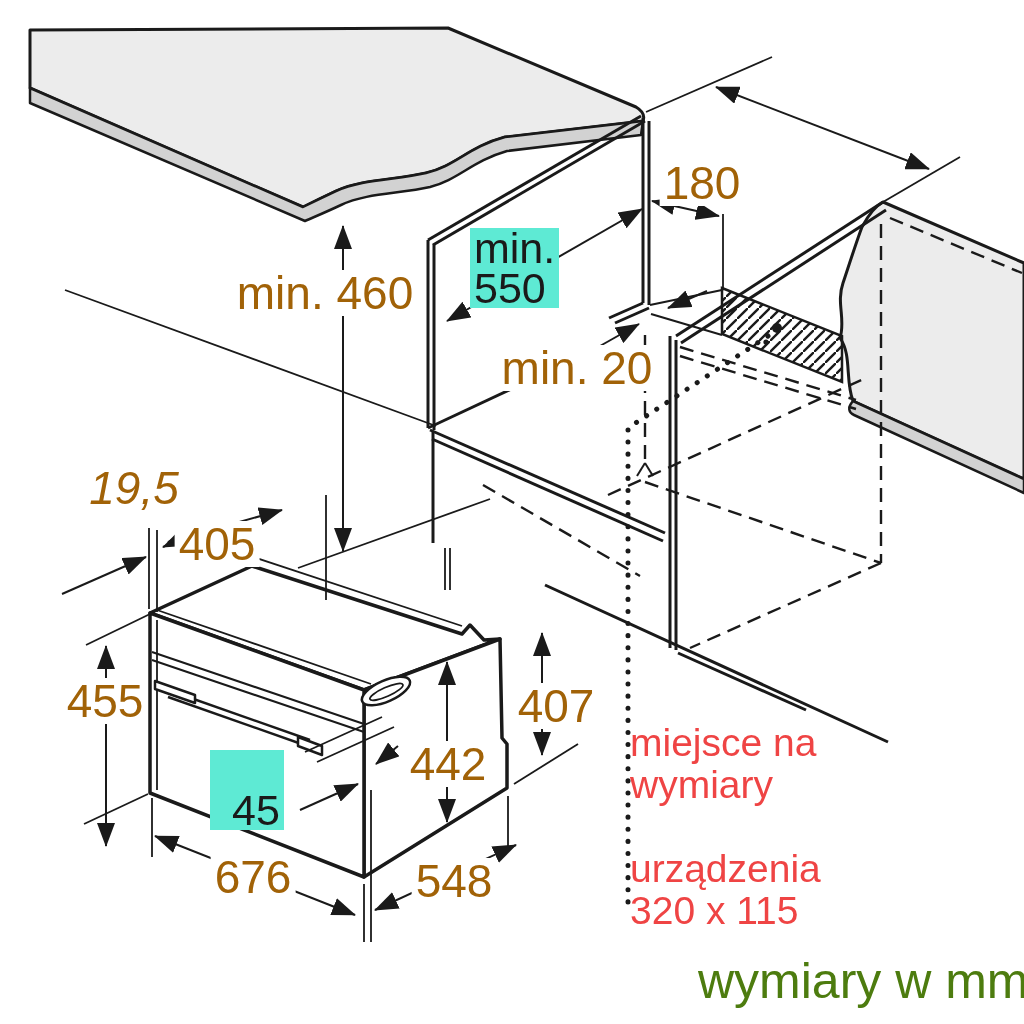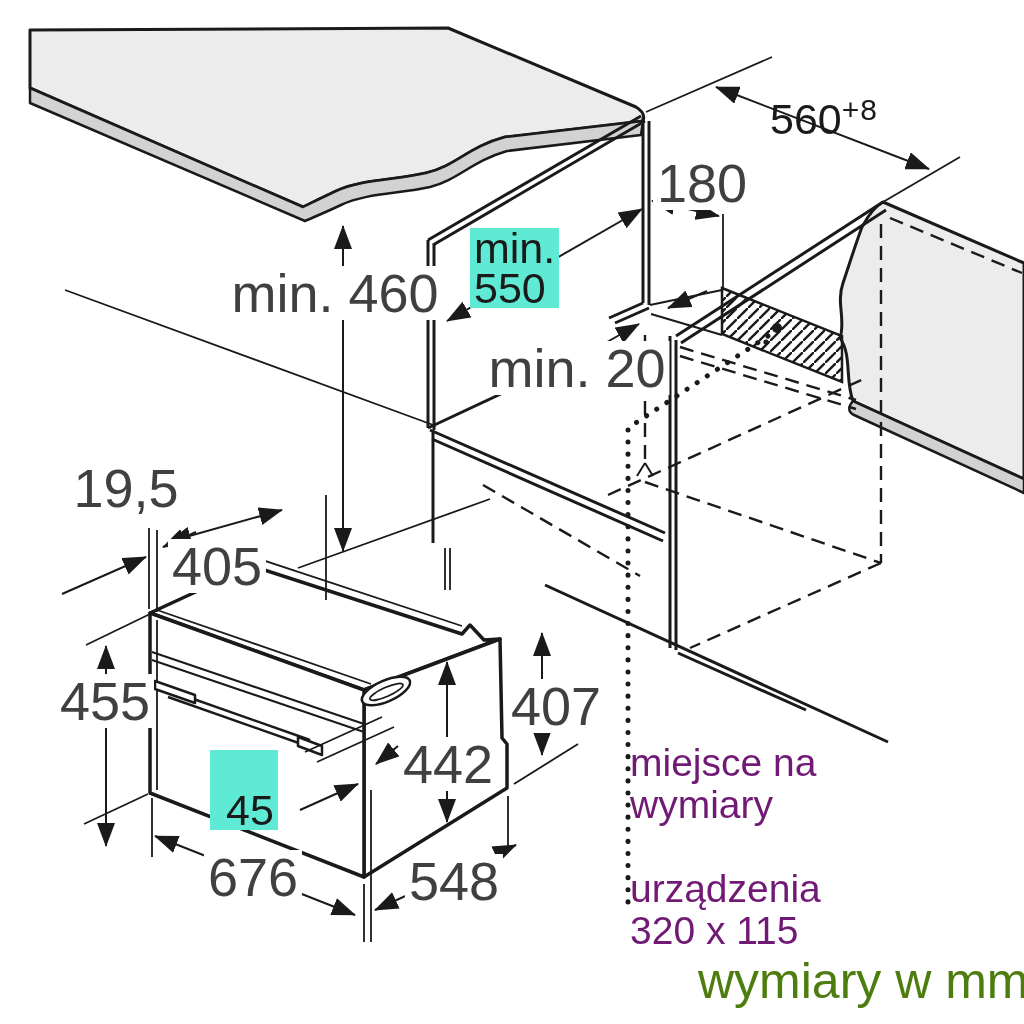--- a/index.html
+++ b/index.html
@@ -3,37 +3,37 @@
 <meta charset="utf-8">
 <style>
   html,body{margin:0;padding:0;background:#fff;}
   #stage{
     position:relative;width:1024px;height:1024px;background:#fff;
     font-family:"Liberation Sans", sans-serif;color:#1a1a1a;overflow:hidden;
   }
   #drawing{position:absolute;left:0;top:0;width:1024px;height:1024px;}
   .lbl{
     position:absolute;transform:translate(-50%,-50%);
-    font-size:54px;line-height:1;background:#fff;padding:0 4px;
-    white-space:nowrap;color:#404040;text-align:center;
+    font-size:46px;line-height:1;background:#fff;padding:0 4px;
+    white-space:nowrap;color:#a16207;text-align:center;
   }
   .lbl-block{
     position:absolute;font-size:43px;line-height:40px;background:#5eead4;
     padding:0 4px;color:#1a1a1a;white-space:nowrap;
   }
   .sup{font-size:30px;vertical-align:14px;letter-spacing:1px;}
   #note{
-    position:absolute;left:630px;top:742px;font-size:39px;line-height:42px;
-    color:#701a75;white-space:nowrap;
+    position:absolute;left:630px;top:722px;font-size:39px;line-height:42px;
+    color:#ef4444;white-space:nowrap;
   }
   #footer-note{
     position:absolute;left:698px;top:956px;font-size:50px;line-height:1;
     color:#4d7c0f;white-space:nowrap;
   }
-  .indent45{display:inline-block;margin-left:12px;}
+  .indent45{display:inline-block;margin-left:18px;}
 </style>
 </head>
 <body>
 
 <div id="stage">
 
   <svg id="drawing" viewBox="0 0 1024 1024">
     <defs>
       <marker id="arw" viewBox="0 0 12 9" markerWidth="12" markerHeight="9" refX="11.5" refY="4.5" orient="auto-start-reverse" markerUnits="strokeWidth">
         <path d="M0,0 L12,4.5 L0,9 Z" fill="#1a1a1a"></path>
@@ -164,38 +164,35 @@
       <path d="M106,646 L106,846" marker-start="url(#arw)" marker-end="url(#arw)"></path>
       <path d="M447,662 L447,822" marker-start="url(#arw)" marker-end="url(#arw)"></path>
       <path d="M542,633 L542,755" marker-start="url(#arw)" marker-end="url(#arw)"></path>
       <path d="M300,810 L358,784" marker-end="url(#arw)"></path>
       <path d="M398,746 L376,764" marker-end="url(#arw)"></path>
       <path d="M155,836 L355,915" marker-start="url(#arw)" marker-end="url(#arw)"></path>
       <path d="M375,910 L516,845" marker-start="url(#arw)" marker-end="url(#arw)"></path>
     </g>
   </svg>
 
-  <div class="lbl" style="left:335px;top:293px;">min. 460</div>
+  <div class="lbl" style="left:325px;top:293px;">min. 460</div>
 
   <div class="lbl-block" style="left:470px;top:228px;">
     <span>min.</span><br>
     <span>550</span>
   </div>
 
-  <div class="lbl-block" style="left:766px;top:90px;background:transparent;">
-    <span>560</span><span class="sup">+8</span>
-  </div>
 
   <div class="lbl" style="left:702px;top:183px;">180</div>
 
   <div class="lbl" style="left:577px;top:368px;">min. 20</div>
 
-  <div class="lbl" style="left:126px;top:488px;">19,5</div>
-
-  <div class="lbl" style="left:217px;top:544px;margin-top:22px;">405</div>
+  <div class="lbl" style="left:134px;top:488px;font-style:italic;">19,5</div>
+
+  <div class="lbl" style="left:217px;top:544px;">405</div>
 
   <div class="lbl" style="left:105px;top:701px;">455</div>
 
   <div class="lbl" style="left:448px;top:764px;">442</div>
 
   <div class="lbl" style="left:556px;top:706px;">407</div>
 
   <div class="lbl-block" style="left:210px;top:750px;">
     <br>
     <span class="indent45">45</span>

